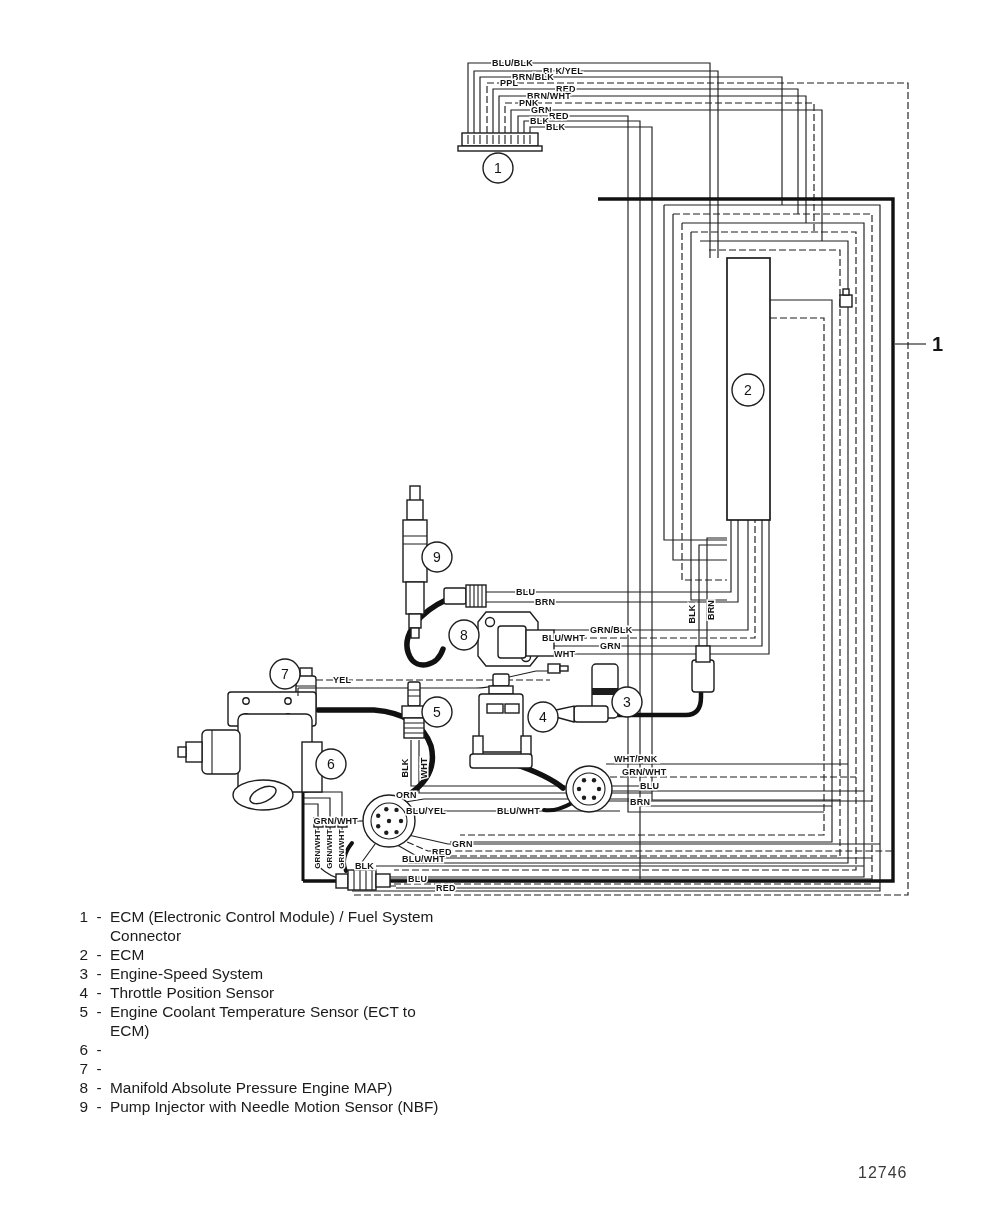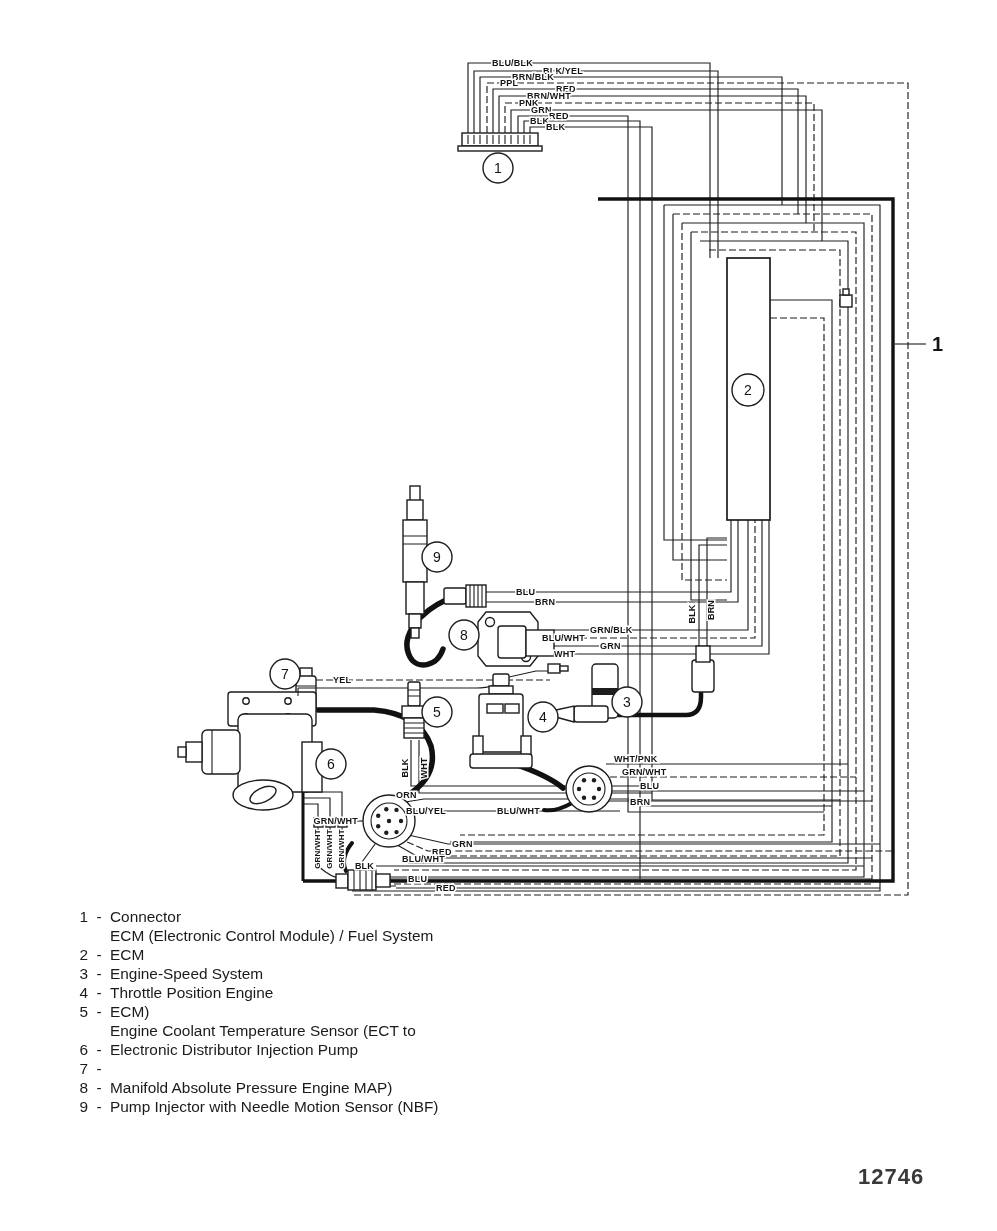--- a/index.html
+++ b/index.html
@@ -21,21 +21,21 @@
   .co2{font-size:20px;font-weight:600;stroke-width:0;}
   .end{text-anchor:end;}
   
   .legend{position:absolute;left:70px;top:908px;width:420px;color:#1b1b1b;
           font-size:15.4px;line-height:18.6px;}
   .lrow{display:flex;margin:0 0 0.5px 0;}
   .ln{width:18px;text-align:right;flex:none;}
   .ld{width:22px;text-align:center;flex:none;}
   .lt{width:360px;}
   .lt span{display:block;}
-  .fignum{position:absolute;left:858px;top:1164px;font-size:22px;font-weight:700;color:#3a3a3a;
+  .fignum{position:absolute;left:858px;top:1164px;font-size:16px;font-weight:400;color:#3a3a3a;
           letter-spacing:1px;}
 </style>
 </head>
 <body>
 
 <div class="page">
 
 <svg width="997" height="1231" viewBox="0 0 997 1231">
 
   <g>
@@ -323,59 +323,56 @@
     <text x="408" y="882">BLU</text>
     <text x="436" y="891">RED</text>
   </g>
 </svg>
 
 <div class="legend">
   <div class="lrow">
     <div class="ln">1</div>
     <div class="ld">-</div>
     <div class="lt">
+          <span>ECM (Electronic Control Module) / Fuel System</span>
           <span>Connector</span>
-          <span>ECM (Electronic Control Module) / Fuel System</span>
         </div>
   </div>
   <div class="lrow">
     <div class="ln">2</div>
     <div class="ld">-</div>
     <div class="lt">
           <span>ECM</span>
         </div>
   </div>
   <div class="lrow">
     <div class="ln">3</div>
     <div class="ld">-</div>
     <div class="lt">
           <span>Engine-Speed System</span>
         </div>
   </div>
   <div class="lrow">
     <div class="ln">4</div>
     <div class="ld">-</div>
     <div class="lt">
-          <span>Throttle Position Engine</span>
+          <span>Throttle Position Sensor</span>
         </div>
   </div>
   <div class="lrow">
     <div class="ln">5</div>
     <div class="ld">-</div>
     <div class="lt">
+          <span>Engine Coolant Temperature Sensor (ECT to</span>
           <span>ECM)</span>
-          <span>Engine Coolant Temperature Sensor (ECT to</span>
         </div>
   </div>
   <div class="lrow">
     <div class="ln">6</div>
     <div class="ld">-</div>
-    <div class="lt">
-          <span>Electronic Distributor Injection Pump</span>
-        </div>
   </div>
   <div class="lrow">
     <div class="ln">7</div>
     <div class="ld">-</div>
   </div>
   <div class="lrow">
     <div class="ln">8</div>
     <div class="ld">-</div>
     <div class="lt">
           <span>Manifold Absolute Pressure Engine MAP)</span>

